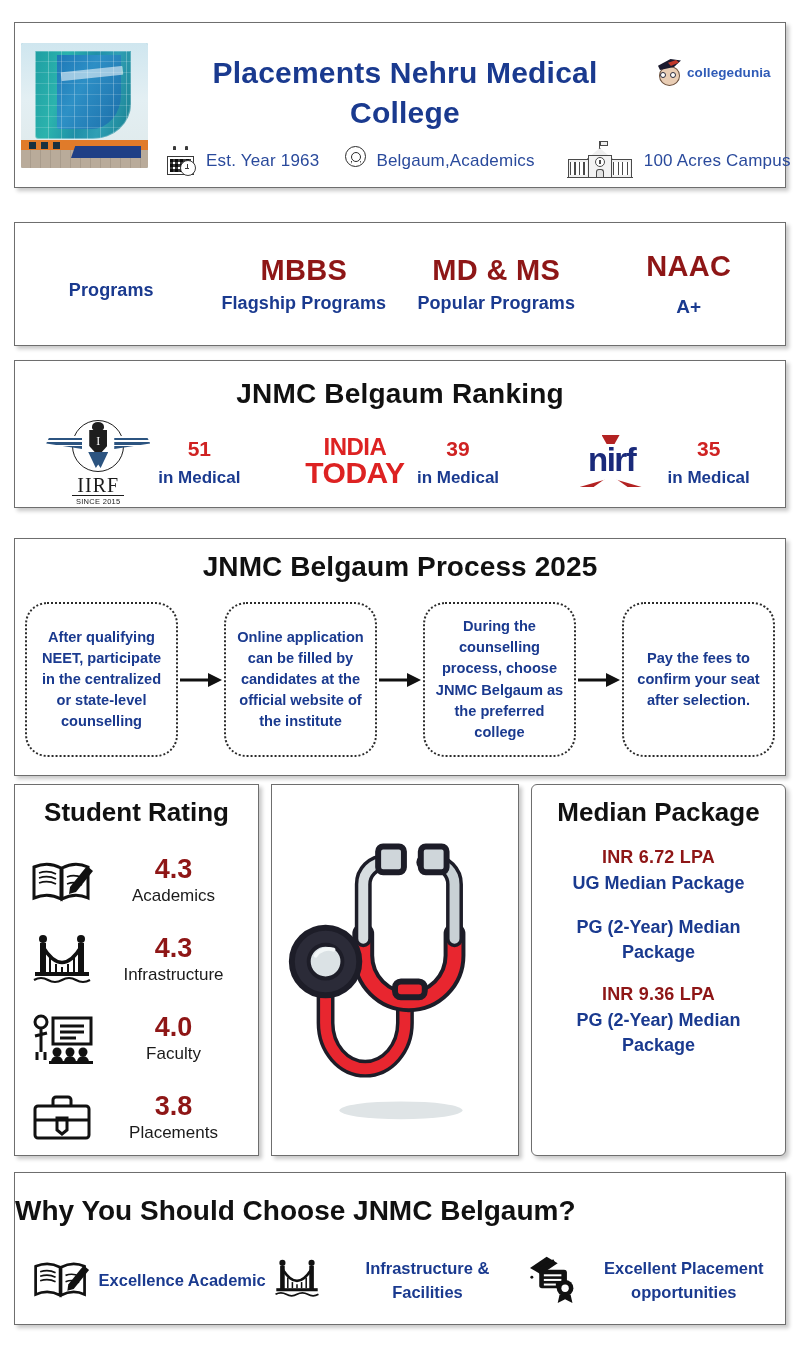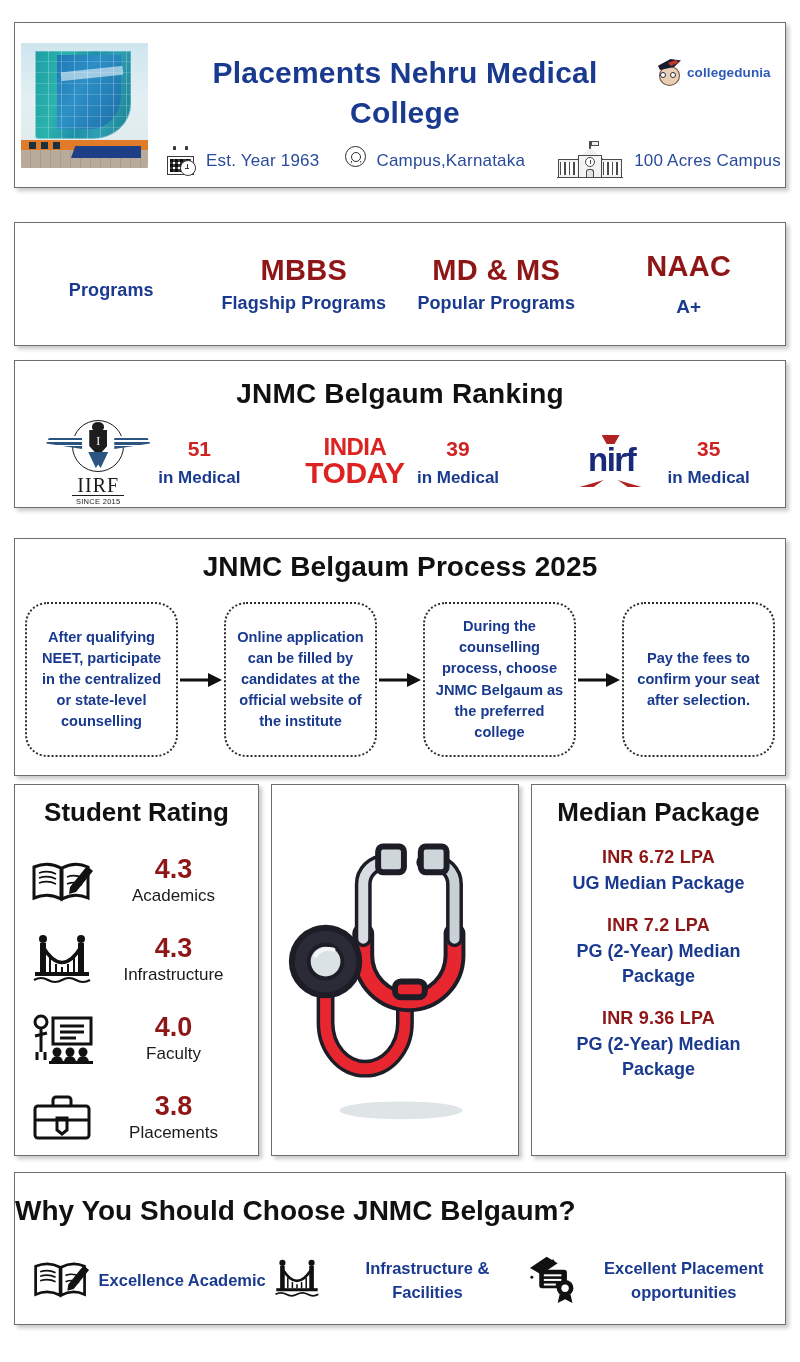--- a/index.html
+++ b/index.html
@@ -180,21 +180,21 @@
   .rt-list{position:absolute;left:8px;right:8px;top:56px;}
   .rt-item{display:flex;align-items:center;height:79px;}
   .rt-ic{width:78px;display:flex;align-items:center;justify-content:center;}
   .rt-txt{flex:1;text-align:center;padding-right:4px;}
   .rt-num{color:#8e1616;font-weight:bold;font-size:27px;line-height:1.05;}
   .rt-lbl{color:#1b1b1b;font-size:17px;margin-top:2px;}
 
   #photo{left:271px;top:784px;width:248px;height:372px;}
   .steth{position:absolute;left:0;right:0;top:0;bottom:0;}
 
-  #package{left:531px;top:784px;width:255px;height:372px;}
+  #package{left:531px;top:784px;width:255px;height:372px;border-radius:6px;}
   .pk-title{position:absolute;left:0;right:0;top:12px;text-align:center;font-size:26px;font-weight:bold;color:#111;
     white-space:nowrap;}
   .pk-list{position:absolute;left:6px;right:6px;top:62px;}
   .pk-block{text-align:center;margin-bottom:18px;}
   .pk-amt{color:#8e1616;font-weight:bold;font-size:18px;letter-spacing:.2px;}
   .pk-lbl{color:#1a3a8f;font-weight:bold;font-size:18px;line-height:1.42;margin-top:3px;}
 
   
   #why{left:14px;top:1172px;width:772px;height:153px;}
   .why-title{position:absolute;left:0;right:0;top:22px;text-align:left;font-size:28px;font-weight:bold;color:#111;}
@@ -251,21 +251,21 @@
         </span>
         <span class="ftxt">Est. Year  1963</span>
       </div>
 
       <div class="fact">
         <span class="ic-pin">
           <span class="p"></span>
             <span class="tail"></span>
             <span class="dot"></span>
         </span>
-        <span class="ftxt">Campus,Karnataka</span>
+        <span class="ftxt">Belgaum,Academics</span>
       </div>
 
       <div class="fact" style="margin-left:28px">
         <span class="ic-campus">
           <span class="flag"></span>
             <span class="roof"></span>
           <span class="wingL"></span>
             <span class="wcols" style="left:7px"></span>
           <span class="wingR"></span>
             <span class="wcols" style="left:50px"></span>
@@ -493,21 +493,20 @@
   </div>
 
   <div class="card" id="package">
     <div class="pk-title">Median Package</div>
     <div class="pk-list">
       <div class="pk-block">
         <div class="pk-amt">INR  6.72 LPA</div>
         <div class="pk-lbl">UG Median Package</div>
       </div>
       <div class="pk-block">
-        <div class="pk-amt">INR 7.2 LPA</div>
         <div class="pk-lbl">PG (2-Year) Median Package</div>
       </div>
       <div class="pk-block">
         <div class="pk-amt">INR 9.36 LPA</div>
         <div class="pk-lbl">PG (2-Year) Median Package</div>
       </div>
     </div>
   </div>
 
   <div class="card" id="why">

